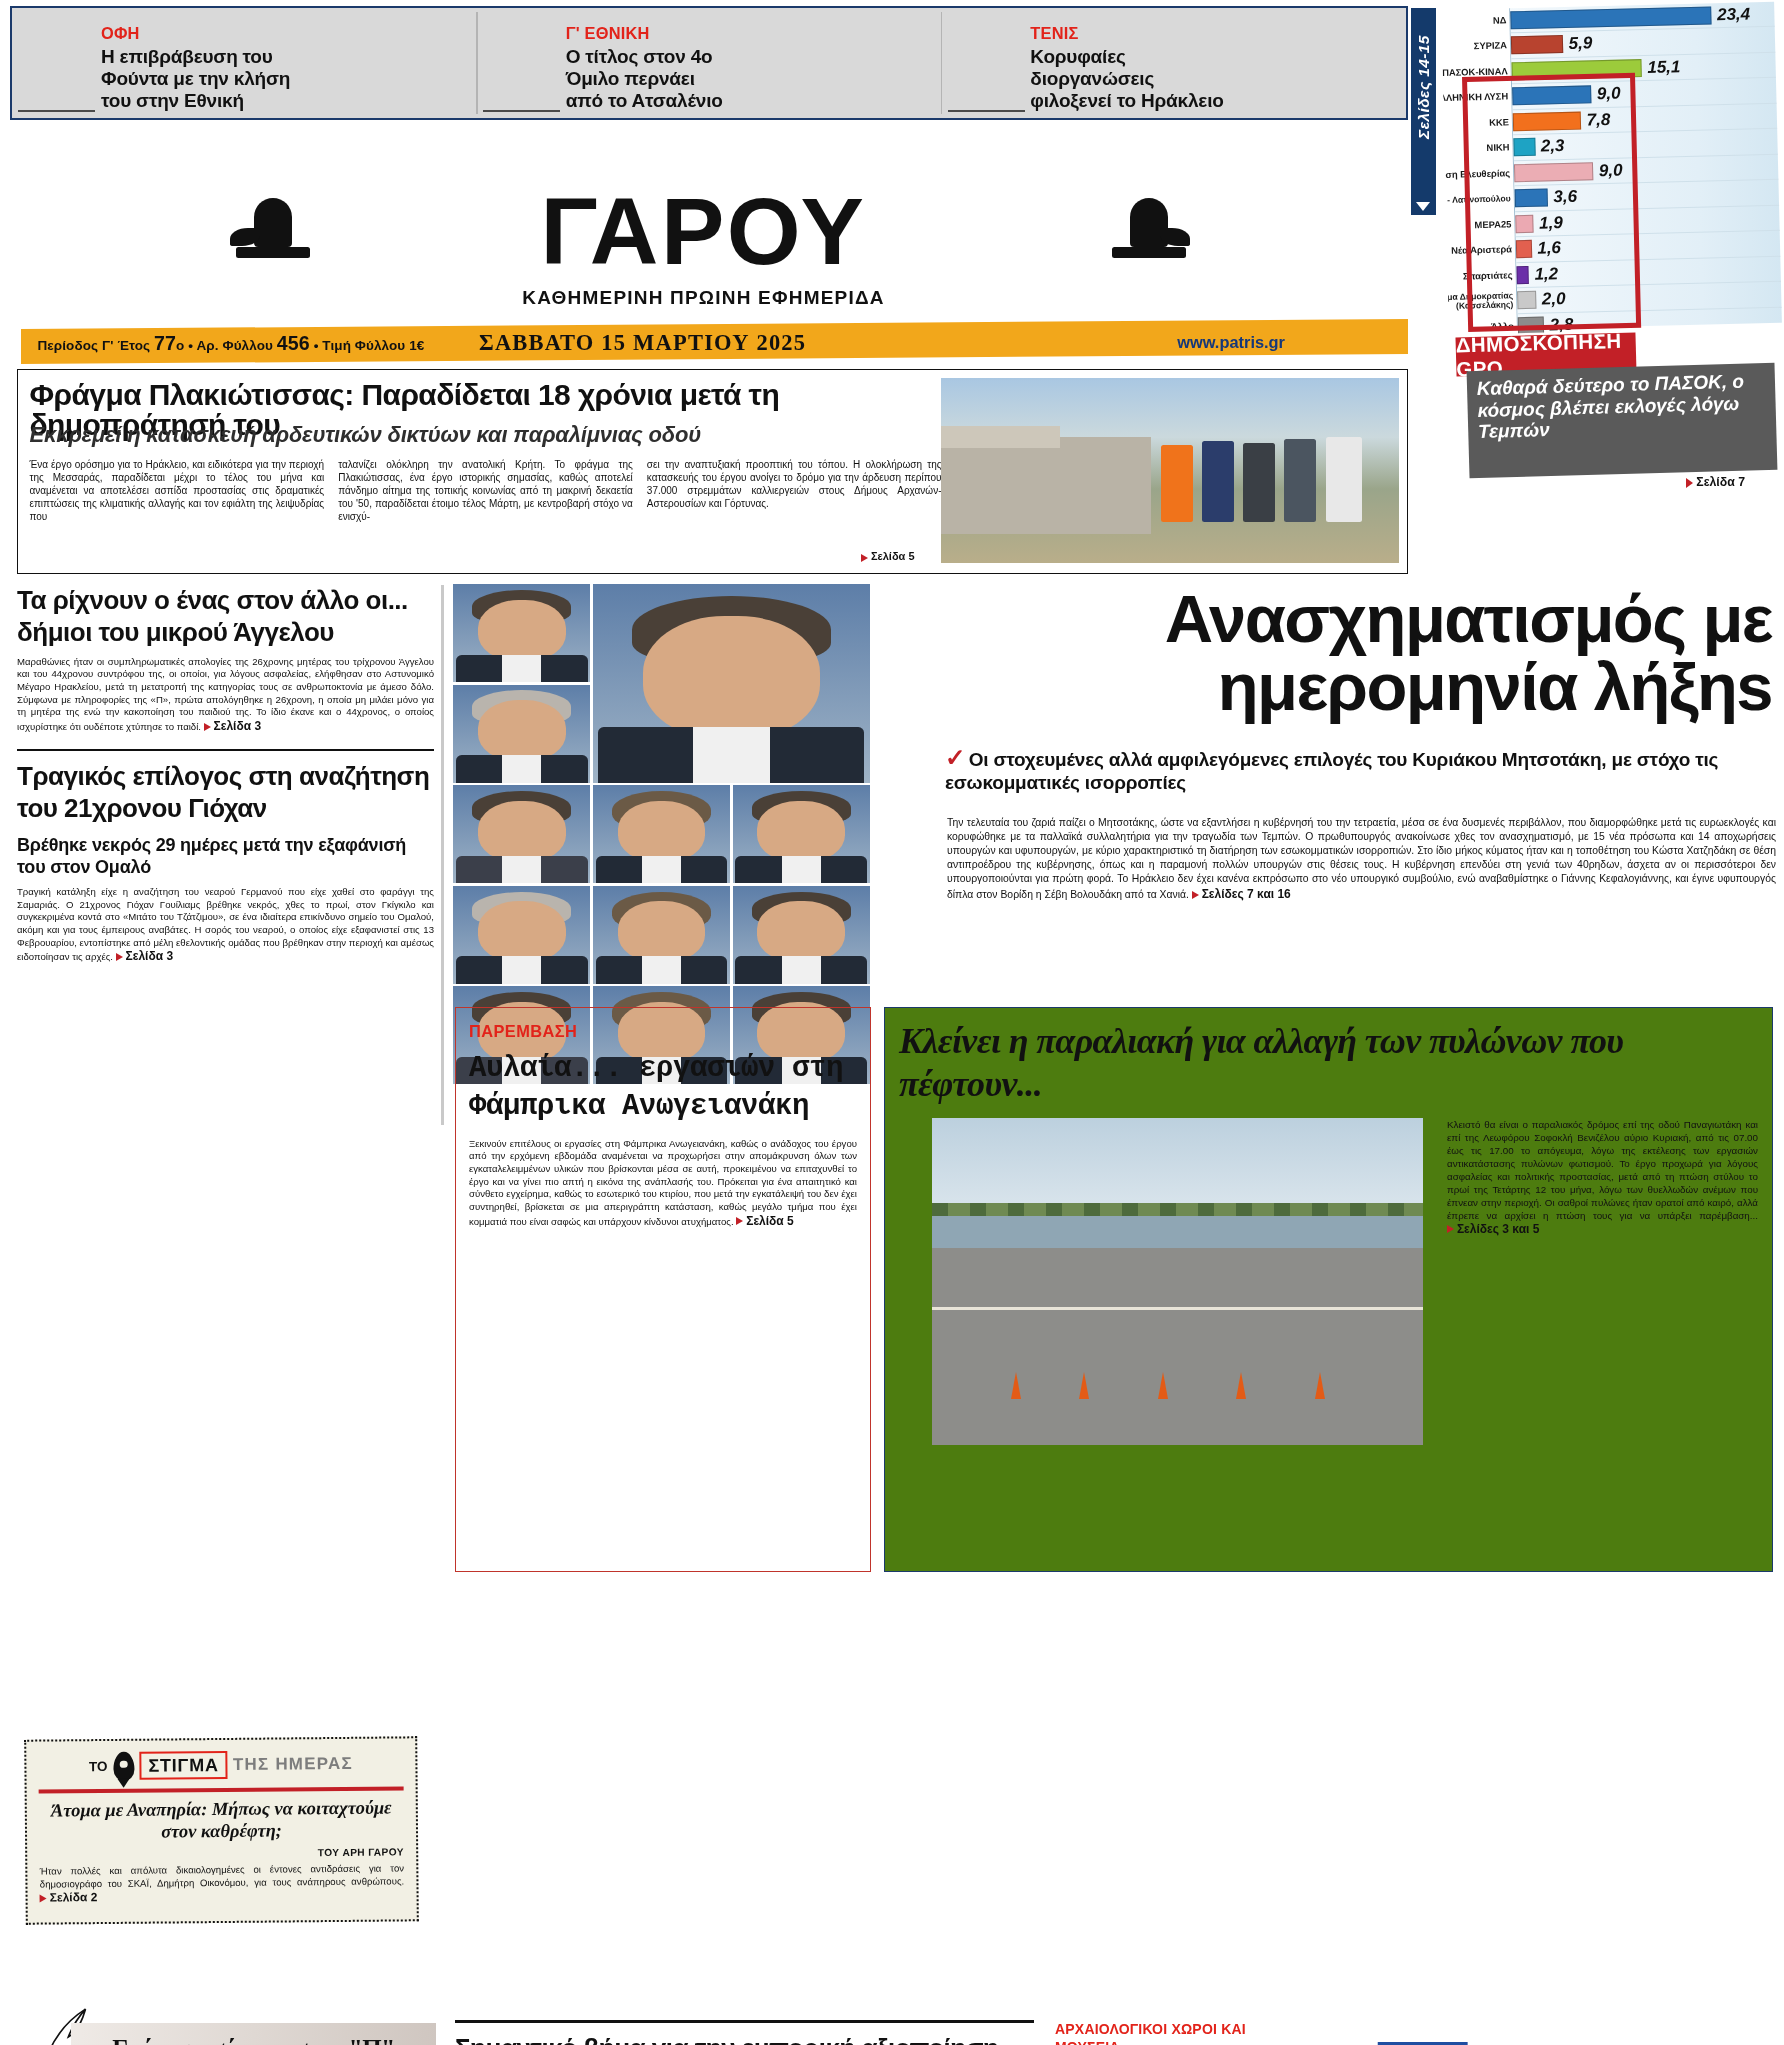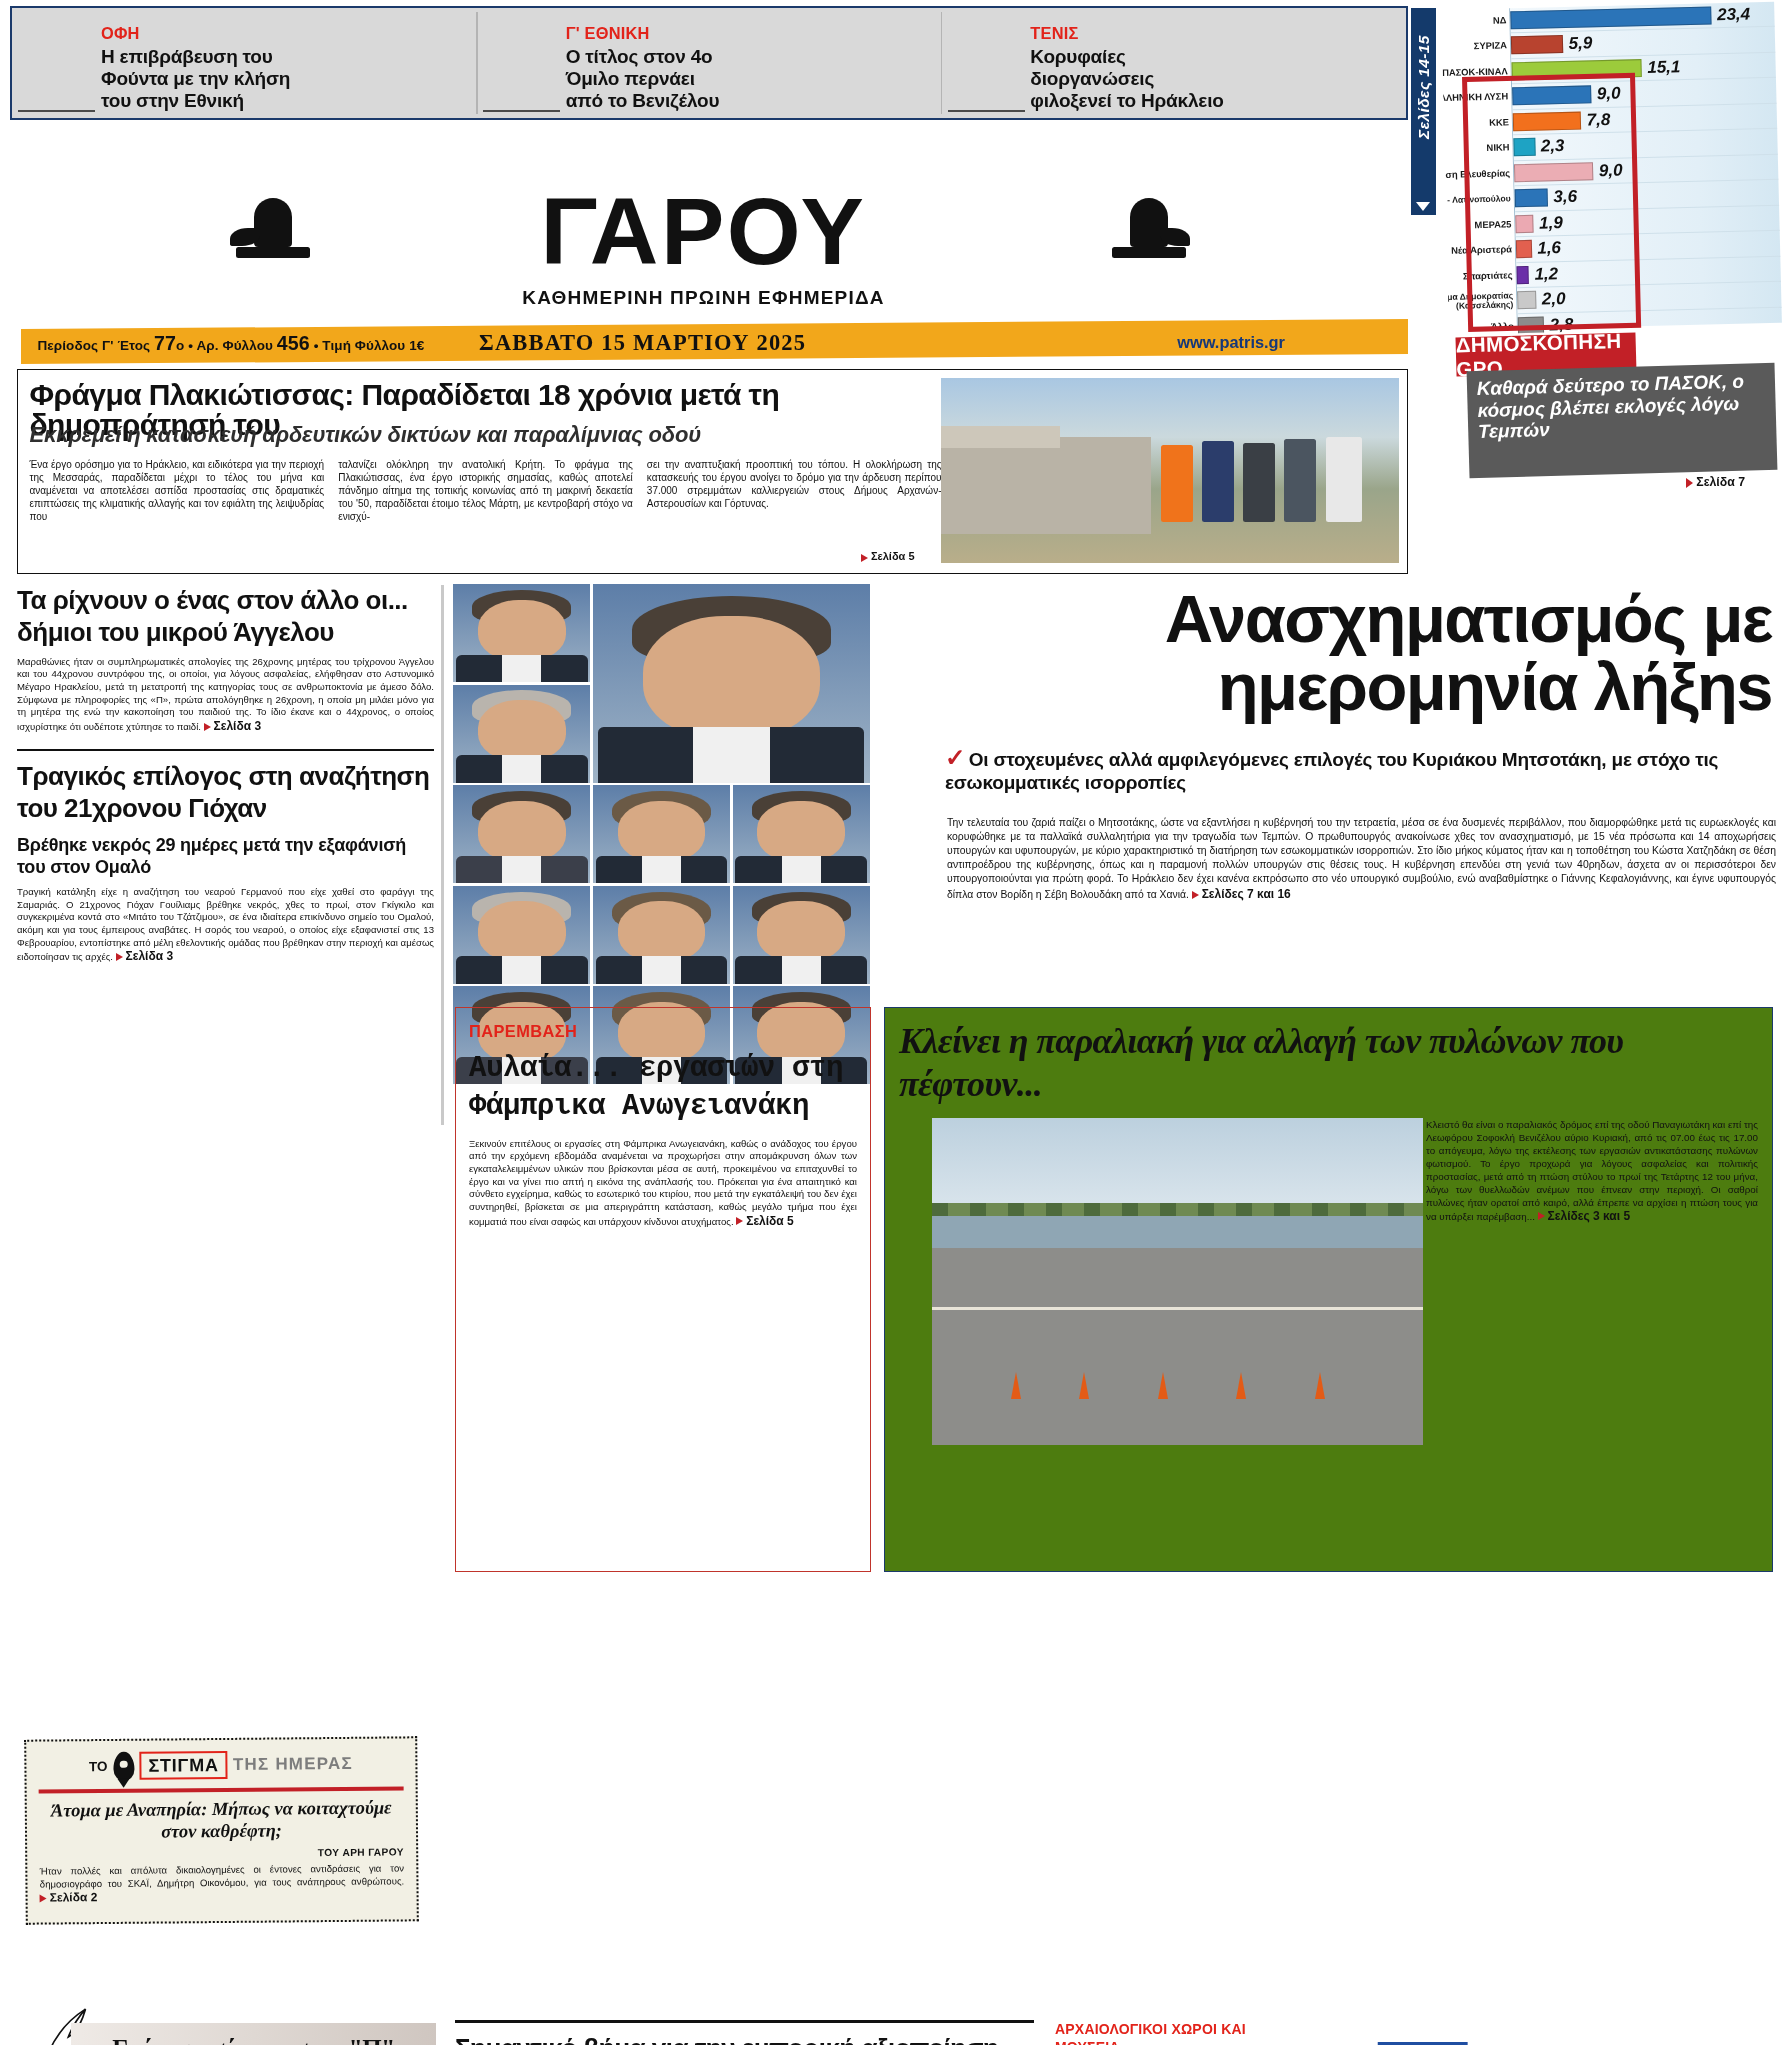--- a/index.html
+++ b/index.html
@@ -177,21 +177,21 @@
   #paremKick{color:#e2231a;font-weight:bold;font-size:16.4px;letter-spacing:0.4px;}
   #paremHead{font-family:Liberation Mono, monospace;font-weight:bold;font-size:29px;
      line-height:1.30;margin-top:9px;letter-spacing:-0.4px;}
   #paremBody{font-size:9.6px;line-height:1.32;text-align:justify;margin-top:12.3px;}
 
   
   #paral{position:absolute;left:884px;top:1007px;width:889px;height:565px;
      background:#4d7c0f;border:1.2px solid #1b3a6b;box-sizing:border-box;padding:12.3px 14px;}
   #paralHead{font-family:"Liberation Serif",serif;font-weight:bold;font-style:italic;
      font-size:36px;line-height:1.18;letter-spacing:-0.6px;}
-  #paralWrap{display:flex;gap:3px;margin-top:12.3px;padding-left:33px;}
+  #paralWrap{display:flex;gap:24px;margin-top:12.3px;padding-left:33px;}
   #paralPhoto{width:491px;height:327px;position:relative;overflow:hidden;background:#9fb0bd;}
   #paralPhoto .sky{position:absolute;left:0;top:0;width:100%;height:38%;background:linear-gradient(180deg,#bcd0de,#e4ecf1);}
   #paralPhoto .sea{position:absolute;left:0;top:30%;width:100%;height:10%;background:#8fa6b4;}
   #paralPhoto .road{position:absolute;left:0;top:40%;width:100%;height:60%;background:#8d8d8a;}
   #paralPhoto .line{position:absolute;left:0;top:58%;width:100%;height:2.9px;background:#e8e4d8;}
   #paralPhoto .trees{position:absolute;left:0;top:26%;width:100%;height:14%;
      background:repeating-linear-gradient(90deg,#4e6b3c 0 16.4px,#6f8a52 16.4px 38px);}
   #paralPhoto .cone{position:absolute;bottom:14%;width:0;height:0;border-left:5.7px solid transparent;
      border-right:5.7px solid transparent;border-bottom:27px solid #e35b16;}
   #paralText{flex:1;font-size:9.8px;line-height:1.33;text-align:justify;}
@@ -238,21 +238,21 @@
 
     <div class="teaser-cell">
       <div class="tphoto">
           <div class="ph ph-foot"></div>
         </div>
       <div class="ttxt">
         <div class="tkicker">Γ' ΕΘΝΙΚΗ</div>
         <div class="thead">
           <span>Ο τίτλος στον 4ο</span>
           <span>Όμιλο περνάει</span>
-          <span>από το Βενιζέλου</span>
+          <span>από το Ατσαλένιο</span>
         </div>
       </div>
     </div>
 
     <div class="teaser-cell">
       <div class="tphoto">
           <div class="ph ph-ten"></div>
         </div>
       <div class="ttxt">
         <div class="tkicker">ΤΕΝΙΣ</div>

